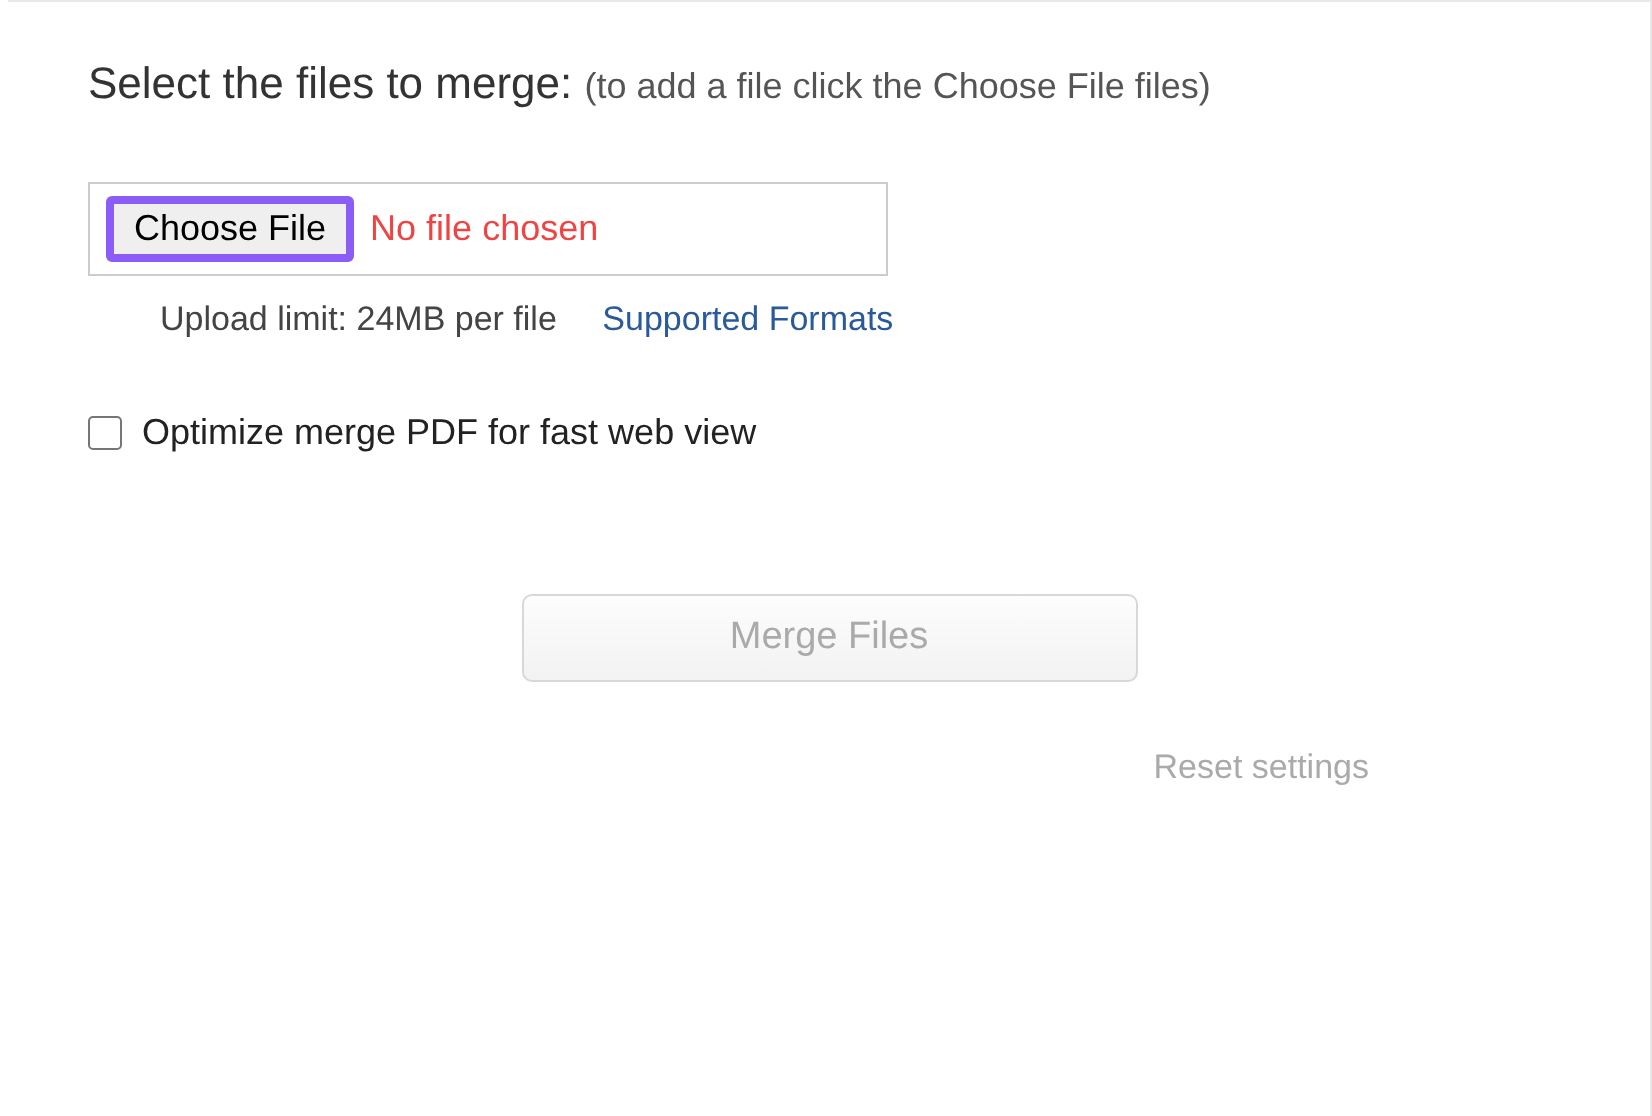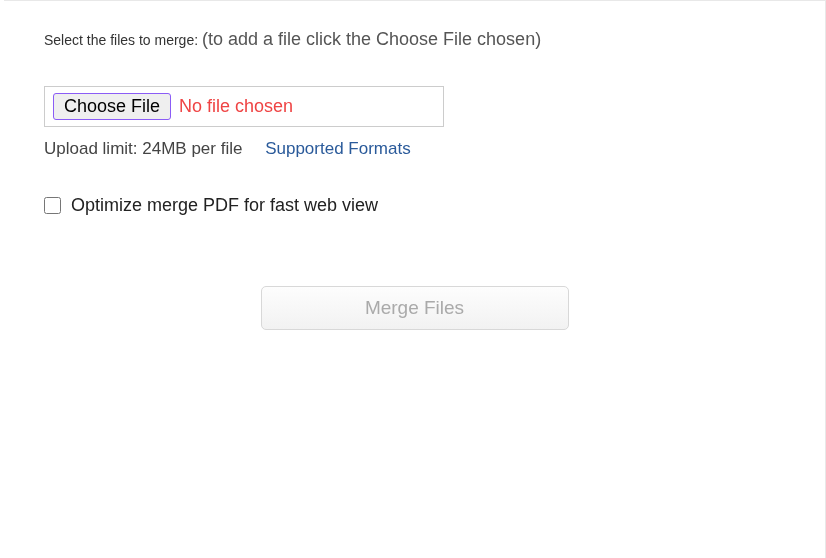--- a/index.html
+++ b/index.html
@@ -18,21 +18,21 @@
       padding: 28px 40px;
       border-top: 1px solid #e8e8e8;
       border-right: 1px solid #e8e8e8;
       margin-left: 4px;
       height: 100%;
     }
     .heading-row {
       margin-bottom: 36px;
     }
     .heading-main {
-      font-size: 14px;
+      font-size: 22px;
       color: #333333;
       font-weight: 400;
       display: inline;
     }
     .heading-hint {
       font-size: 18px;
       color: #555555;
       font-weight: 400;
       display: inline;
     }
@@ -43,34 +43,35 @@
       display: flex;
       align-items: center;
       gap: 8px;
       margin-bottom: 12px;
     }
     .choose-file-btn {
       font-family: Arial, sans-serif;
       font-size: 18px;
       padding: 2px 10px;
       background: #efefef;
-      border: 1px solid #8b5cf6;
+      border: 4px solid #8b5cf6;
       border-radius: 3px;
       cursor: pointer;
       color: #000000;
     }
     .no-file-text {
       font-family: Arial, sans-serif;
       font-size: 18px;
       color: #ef4444;
     }
     .info-row {
       font-size: 17px;
       color: #444444;
       margin-bottom: 36px;
+      margin-left: 36px;
     }
     .supported-link {
       color: #2a5a9a;
       margin-left: 18px;
       cursor: pointer;
     }
     .option-row {
       display: flex;
       align-items: center;
       gap: 10px;
@@ -111,35 +112,36 @@
       padding-right: 0;
     }
   </style>
 </head>
 <body>
 
 <div class="container">
 
   <div class="heading-row">
     <span class="heading-main">Select the files to merge: </span>
-    <span class="heading-hint">(to add a file click the Choose File chosen)</span>
+    <span class="heading-hint">(to add a file click the Choose File files)</span>
   </div>
 
   <div class="file-input-wrap">
     <button class="choose-file-btn">Choose File</button>
     <span class="no-file-text">No file chosen</span>
   </div>
 
   <div class="info-row">
     <span>Upload limit: 24MB per file</span>
     <span class="supported-link">Supported Formats</span>
   </div>
 
   <div class="option-row">
     <input type="checkbox" class="option-checkbox" id="opt-check" style="">
     <label for="opt-check" class="option-label">Optimize merge PDF for fast web view</label>
   </div>
 
   <div class="action-area">
     <button class="merge-btn">Merge Files</button>
+    <span class="reset-link">Reset settings</span>
   </div>
 
 </div>
 
 </body></html>

